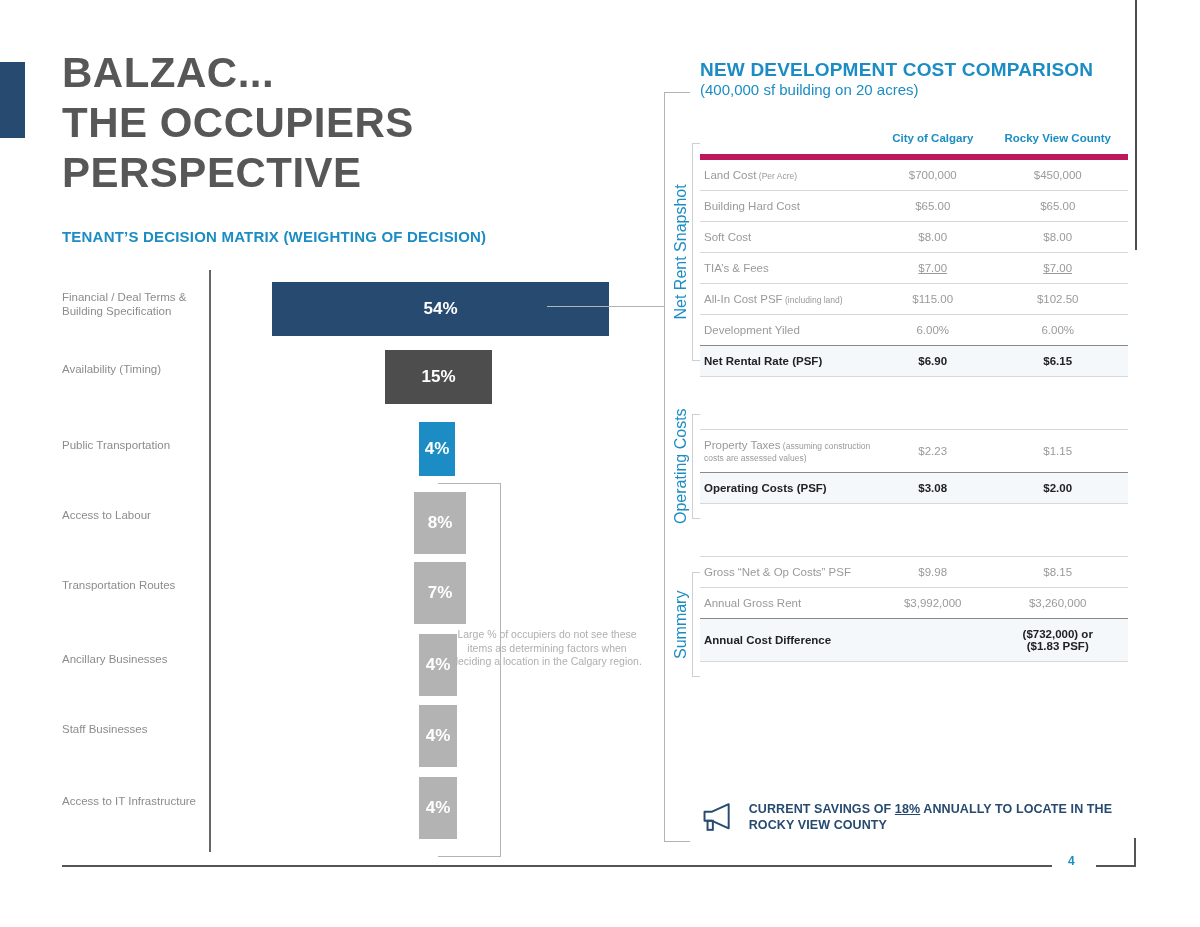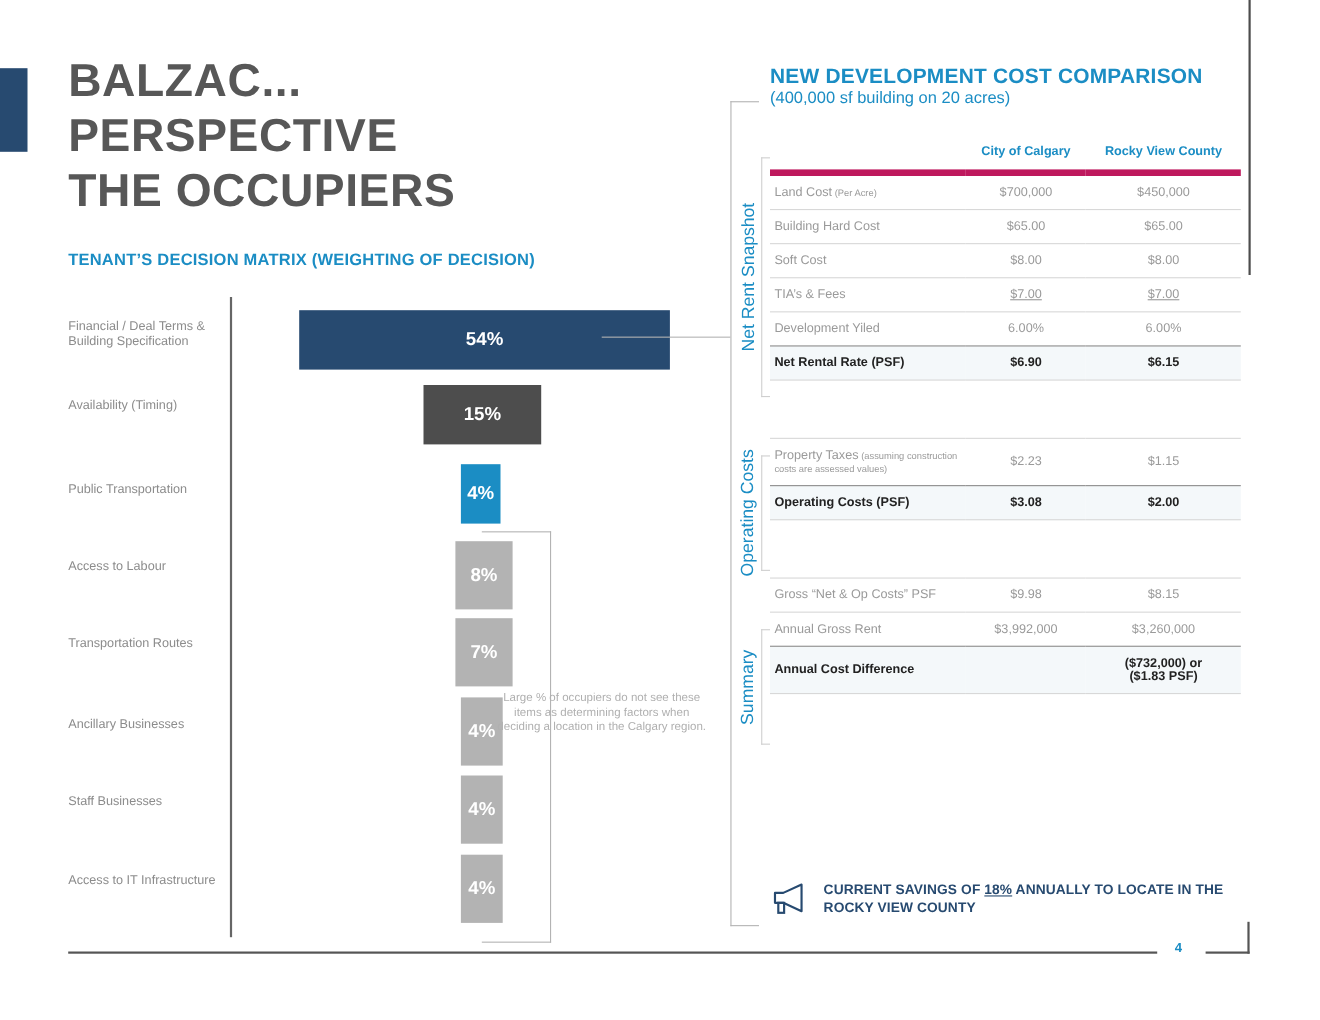--- a/index.html
+++ b/index.html
@@ -82,22 +82,22 @@
 
   <div class="edge-block"></div>
   <div class="frame-right-vline"></div>
   <div class="frame-bottom-line"></div>
   <div class="frame-bottom-right"></div>
   <div class="frame-bottom-right-v"></div>
   <div class="page-num">4</div>
 
   <div class="title">
     <div>BALZAC...</div>
+    <div>THE OCCUPIERS</div>
     <div>PERSPECTIVE</div>
-    <div>THE OCCUPIERS</div>
   </div>
   <div class="subtitle">TENANT’S DECISION MATRIX (WEIGHTING OF DECISION)</div>
 
   <div class="chart">
     <div class="chart-axis"></div>
     <div id="chart-rows">
         <div class="row-label" style="top: 20px;">Financial / Deal Terms &amp; Building Specification</div>
         <div class="bar" style="left: 210px; top: 12px; width: 337px; height: 54px; background: rgb(39, 74, 112);">
           <span class="bar-val">54%</span>
         </div>
@@ -168,20 +168,25 @@
             <td class="lbl">Soft Cost</td>
             <td>$8.00</td>
             <td>$8.00</td>
           </tr>
           <tr>
             <td class="lbl">TIA’s &amp; Fees</td>
             <td><span class="und">$7.00</span></td>
             <td><span class="und">$7.00</span></td>
           </tr>
           <tr>
+            <td class="lbl">All-In Cost PSF<span class="small"> (including land)</span></td>
+            <td>$115.00</td>
+            <td>$102.50</td>
+          </tr>
+          <tr>
             <td class="lbl">Development Yiled</td>
             <td>6.00%</td>
             <td>6.00%</td>
           </tr>
           <tr class="total last-rule">
             <td class="lbl">Net Rental Rate (PSF)</td>
             <td>$6.90</td>
             <td>$6.15</td>
           </tr>
           <tr class="gap">

